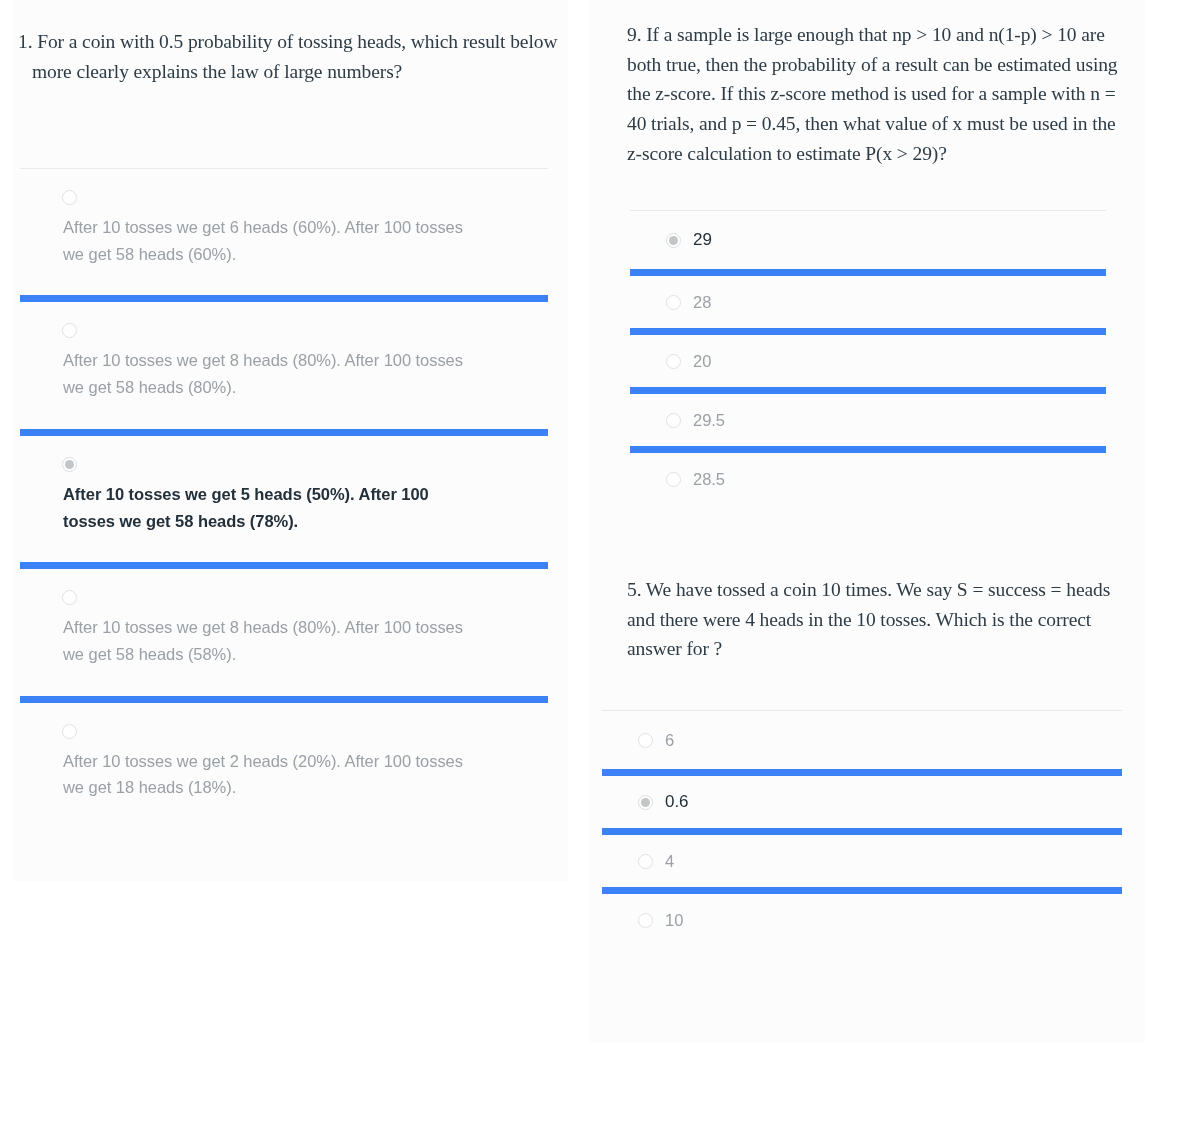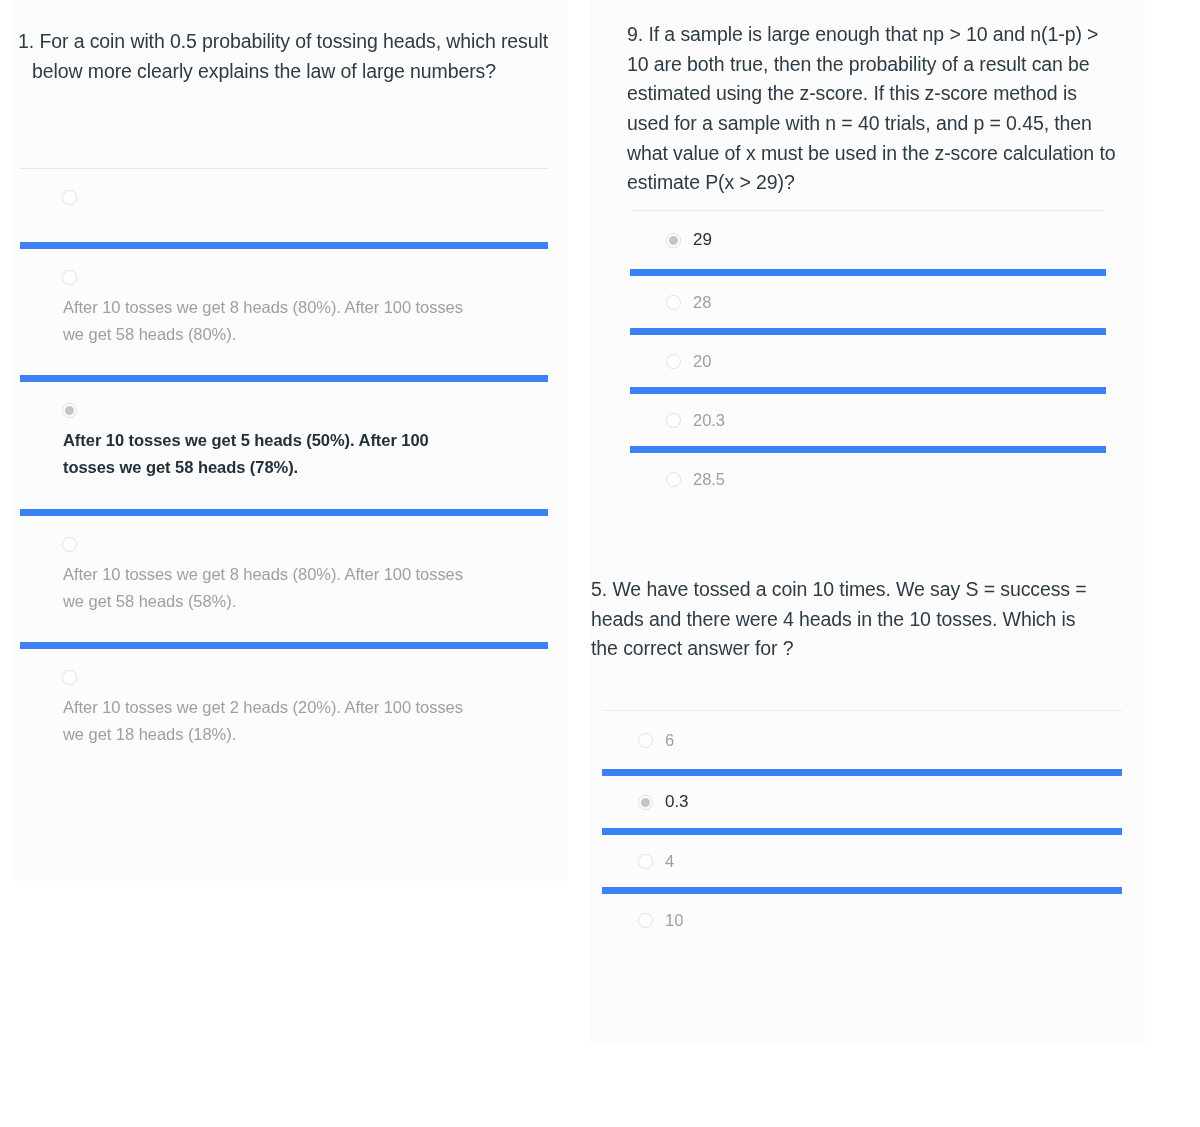--- a/index.html
+++ b/index.html
@@ -29,20 +29,21 @@
   #right-panel {
     left: 590px;
     top: 0px;
     width: 555px;
     height: 1043px;
   }
 
   
   .question-block {
     position: absolute;
+    font-family: Liberation Serif, serif;
   }
   .question-text {
     color: #2d3b45;
     font-size: 19.5px;
     line-height: 1.52;
     font-weight: 400;
     letter-spacing: -0.1px;
   }
 
   
@@ -52,21 +53,21 @@
     width: 528px;
     padding-left: 14px;
     text-indent: -14px;
   }
   #q9-text {
     left: 627px;
     top: 20px;
     width: 492px;
   }
   #q5-text {
-    left: 591px;
+    left: 627px;
     top: 575px;
     width: 500px;
   }
 
   
   .options {
     position: absolute;
   }
   #q1-options { left: 20px; top: 168px;  width: 528px; }
   #q9-options { left: 630px; top: 210px; width: 476px; }
@@ -156,20 +157,21 @@
 <body>
 
 <div class="panel" id="left-panel"></div>
 
 <div class="question-block question-text" id="q1-text">1. For a coin with 0.5 probability of tossing heads, which result below more clearly explains the law of large numbers?</div>
 
 <div class="options" id="q1-options">
 
   <div class="option-row stacked">
     <div class="radio"></div>
+    <div class="option-label">After 10 tosses we get 6 heads (60%). After 100 tosses we get 58 heads (60%).</div>
   </div>
 
   <div class="option-row stacked">
     <div class="radio"></div>
     <div class="option-label">After 10 tosses we get 8 heads (80%). After 100 tosses we get 58 heads (80%).</div>
   </div>
 
   <div class="option-row stacked selected">
     <div class="radio checked"></div>
     <div class="option-label">After 10 tosses we get 5 heads (50%). After 100 tosses we get 58 heads (78%).</div>
@@ -203,21 +205,21 @@
     <div class="option-label">28</div>
   </div>
 
   <div class="option-row inline">
     <div class="radio"></div>
     <div class="option-label">20</div>
   </div>
 
   <div class="option-row inline">
     <div class="radio"></div>
-    <div class="option-label">20.3</div>
+    <div class="option-label">29.5</div>
   </div>
 
   <div class="option-row inline">
     <div class="radio"></div>
     <div class="option-label">28.5</div>
   </div>
 
 </div>
 
 <div class="question-block question-text" id="q5-text">5. We have tossed a coin 10 times. We say S = success = heads and there were 4 heads in the 10 tosses. Which is the correct answer for ?</div>
@@ -225,21 +227,21 @@
 <div class="options" id="q5-options">
 
   <div class="option-row inline">
     <div class="radio"></div>
     <div class="option-label">6</div>
   </div>
 
 
   <div class="option-row inline selected">
     <div class="radio checked"></div>
-    <div class="option-label">0.3</div>
+    <div class="option-label">0.6</div>
   </div>
 
   <div class="option-row inline">
     <div class="radio"></div>
     <div class="option-label">4</div>
   </div>
 
   <div class="option-row inline">
     <div class="radio"></div>
     <div class="option-label">10</div>

